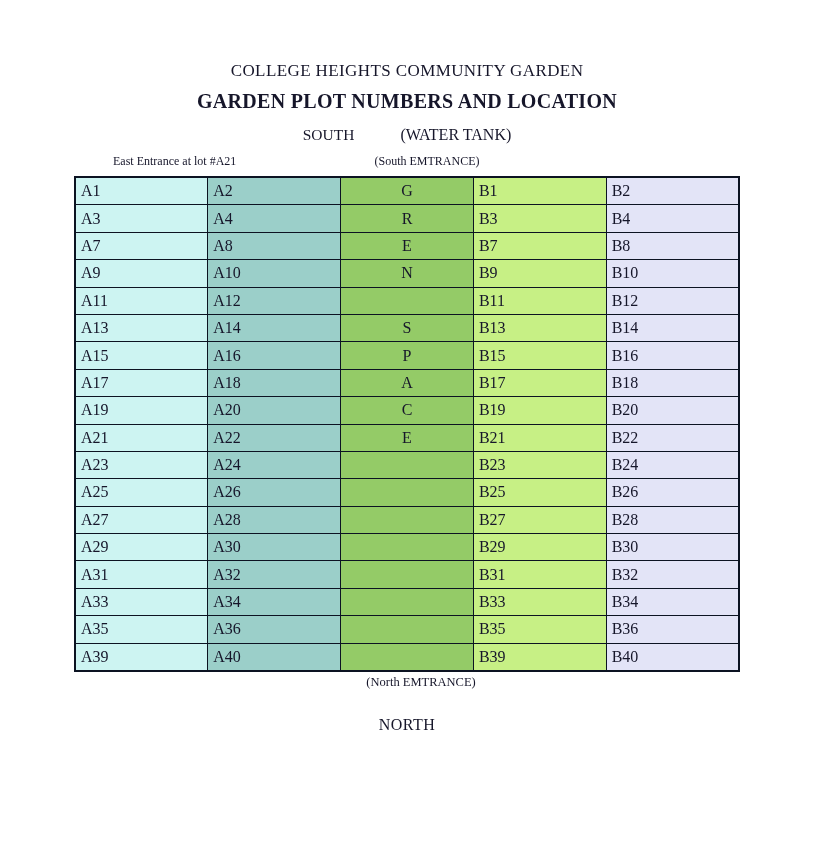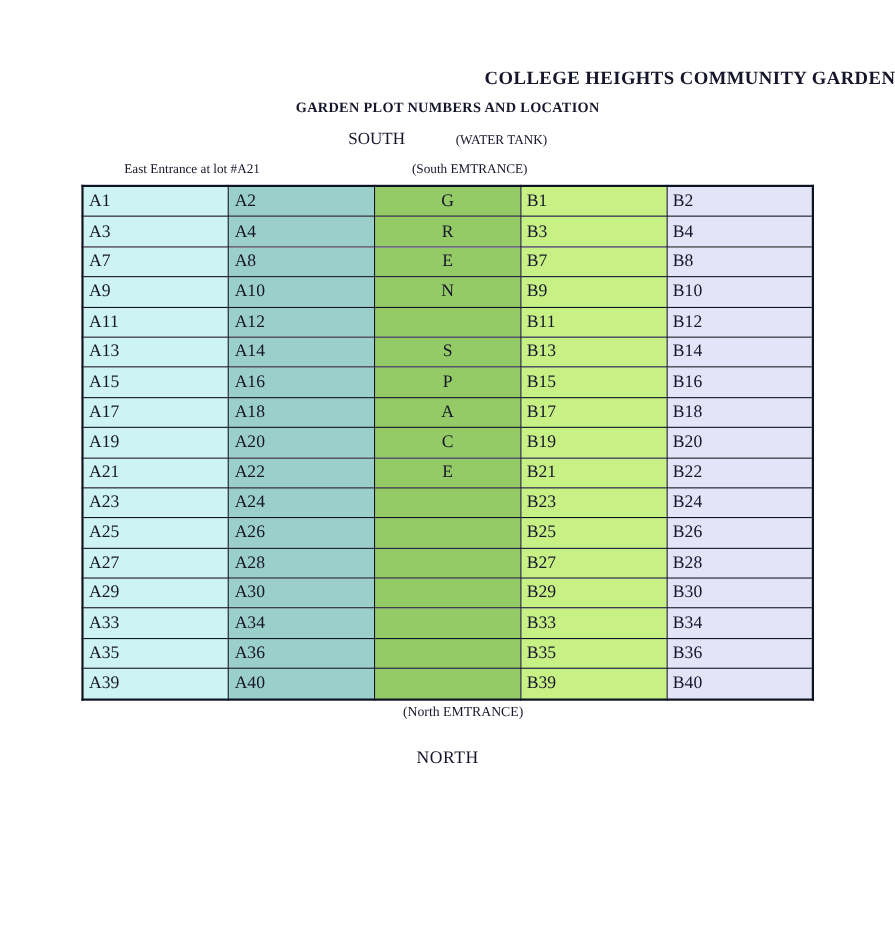--- a/index.html
+++ b/index.html
@@ -15,41 +15,41 @@
   .page{
     position:relative;
     width:814px;height:842px;
     background:#ffffff;
     font-family:"Liberation Serif","DejaVu Serif",serif;
     color:var(--ink);
     overflow:hidden;
   }
   .title{
     margin-top:61px;
-    text-align:right;
+    text-align:center;
     font-size:17px;
-    font-weight:bold;
+    font-weight:normal;
     letter-spacing:0.4px;
     line-height:1.2;
   }
   .subtitle{
     margin-top:9px;
     text-align:center;
-    font-size:13px;
+    font-size:20px;
     font-weight:bold;
     letter-spacing:0.3px;
   }
   .south-line{
     margin-top:12px;
     text-align:center;
     font-size:15.5px;
     line-height:1.2;
   }
   .south-line .watertank{
-    font-size:12px;
+    font-size:16px;
     margin-left:46px;
   }
   .entrance-line{
     position:relative;
     margin-top:8px;
     height:16px;
     text-align:center;
     font-size:12px;
     line-height:16px;
     margin-left:40px;
@@ -207,20 +207,27 @@
           <td class="col-b-even">B28</td>
         </tr>
         <tr>
           <td class="col-a-odd">A29</td>
           <td class="col-a-even">A30</td>
           <td class="col-green"></td>
           <td class="col-b-odd">B29</td>
           <td class="col-b-even">B30</td>
         </tr>
         <tr>
+          <td class="col-a-odd">A31</td>
+          <td class="col-a-even">A32</td>
+          <td class="col-green"></td>
+          <td class="col-b-odd">B31</td>
+          <td class="col-b-even">B32</td>
+        </tr>
+        <tr>
           <td class="col-a-odd">A33</td>
           <td class="col-a-even">A34</td>
           <td class="col-green"></td>
           <td class="col-b-odd">B33</td>
           <td class="col-b-even">B34</td>
         </tr>
         <tr>
           <td class="col-a-odd">A35</td>
           <td class="col-a-even">A36</td>
           <td class="col-green"></td>

